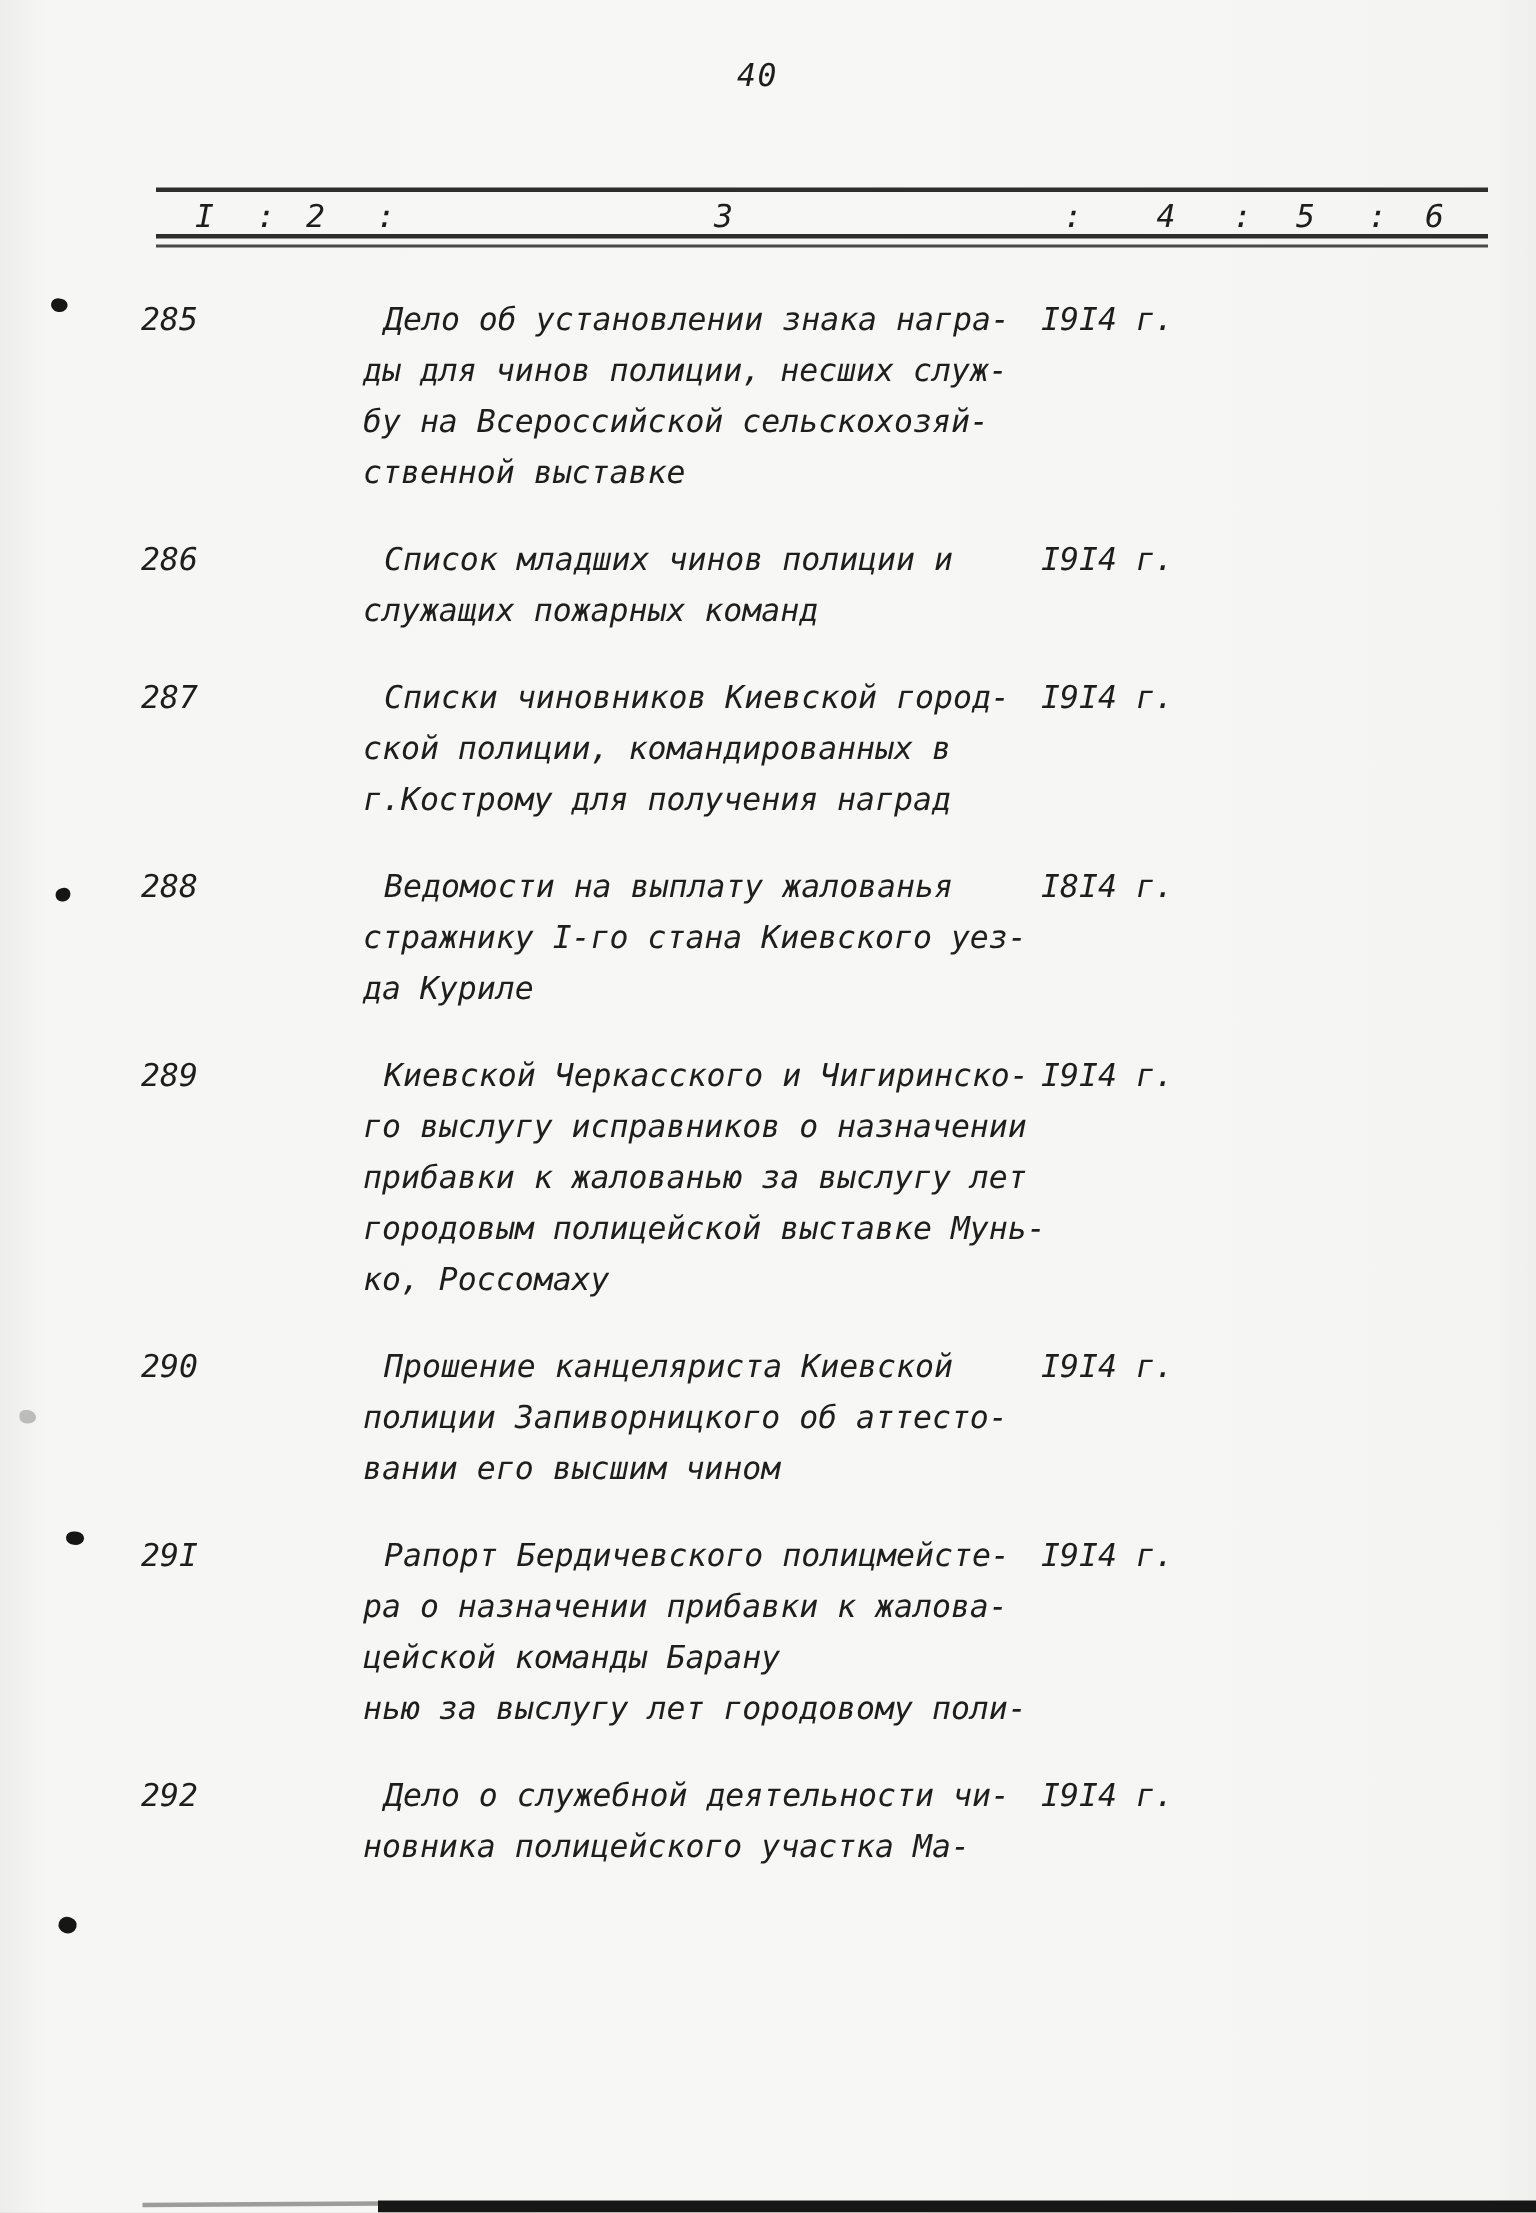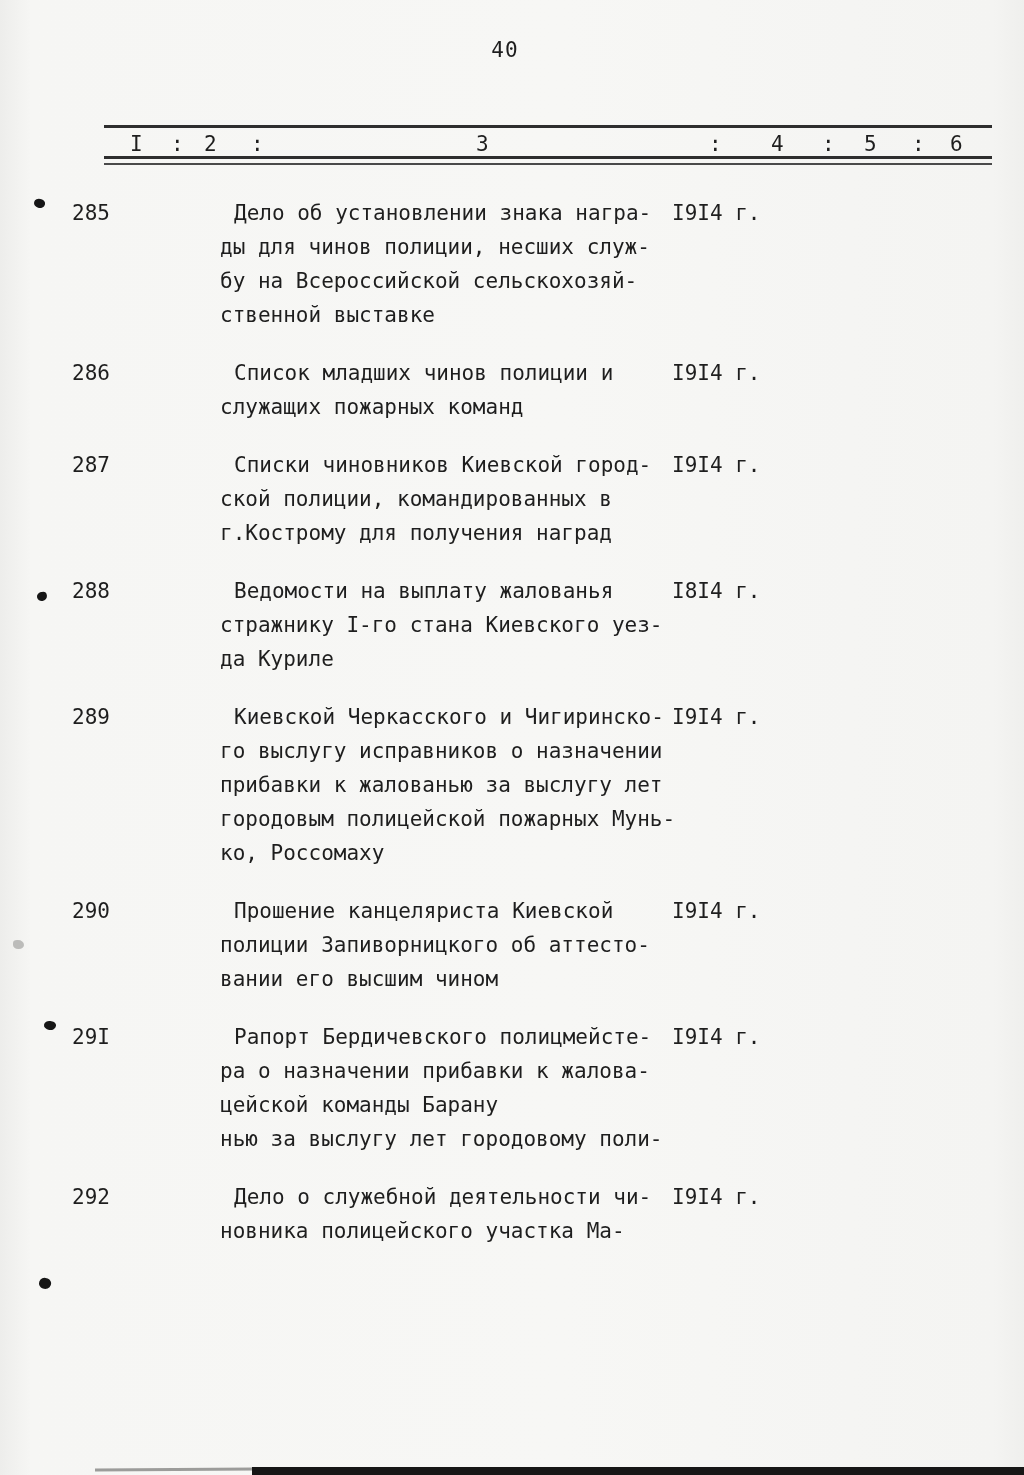--- a/index.html
+++ b/index.html
@@ -6,20 +6,21 @@
   body { background: #dedede; }
   .page {
     position: relative;
     width: 1024px;
     height: 1475px;
     margin: 0 auto;
     background: linear-gradient(90deg, #ededeb 0%, #f6f6f4 3%, #f7f7f5 55%, #f4f4f2 97%, #efefed 100%);
     overflow: hidden;
     font-family: "DejaVu Sans Mono", "Liberation Mono", monospace;
     color: #1e1e1e;
+    font-style: italic;
   }
   .page-number {
     position: absolute;
     top: 38px; left: 0; width: 1010px;
     text-align: center;
     font-size: 21px;
     letter-spacing: 1px;
   }
   
   .rule { position: absolute; left: 104px; width: 888px; background: #2e2e2e; }
@@ -27,21 +28,21 @@
   .rule-mid-1 { top: 156px; height: 3px; }
   .rule-mid-2 { top: 163px; height: 2px; background: #4a4a4a; }
   
   .hdr { position: absolute; top: 132px; font-size: 21px; }
   
   .entries {
     position: absolute;
     top: 196px;
     left: 0;
     width: 868px;
-    padding-left: 72px;
+    padding-left: 94px;
     box-sizing: border-box;
   }
   .entry {
     display: grid;
     grid-template-columns: 148px 452px auto;
     margin-bottom: 24px;
     font-size: 21px;
     line-height: 34px;
   }
   .entry .num { white-space: nowrap; }
@@ -126,21 +127,21 @@
       </div>
       <div class="year">I8I4 г.</div>
     </div>
 
     <div class="entry">
       <div class="num">289</div>
       <div class="desc">
         <div class="line">Киевской Черкасского и Чигиринско-</div>
         <div class="line">го выслугу исправников о назначении</div>
         <div class="line">прибавки к жалованью за выслугу лет</div>
-        <div class="line">городовым полицейской пожарных Мунь-</div>
+        <div class="line">городовым полицейской выставке Мунь-</div>
         <div class="line">ко, Россомаху</div>
       </div>
       <div class="year">I9I4 г.</div>
     </div>
 
     <div class="entry">
       <div class="num">290</div>
       <div class="desc">
         <div class="line">Прошение канцеляриста Киевской</div>
         <div class="line">полиции Запиворницкого об аттесто-</div>

